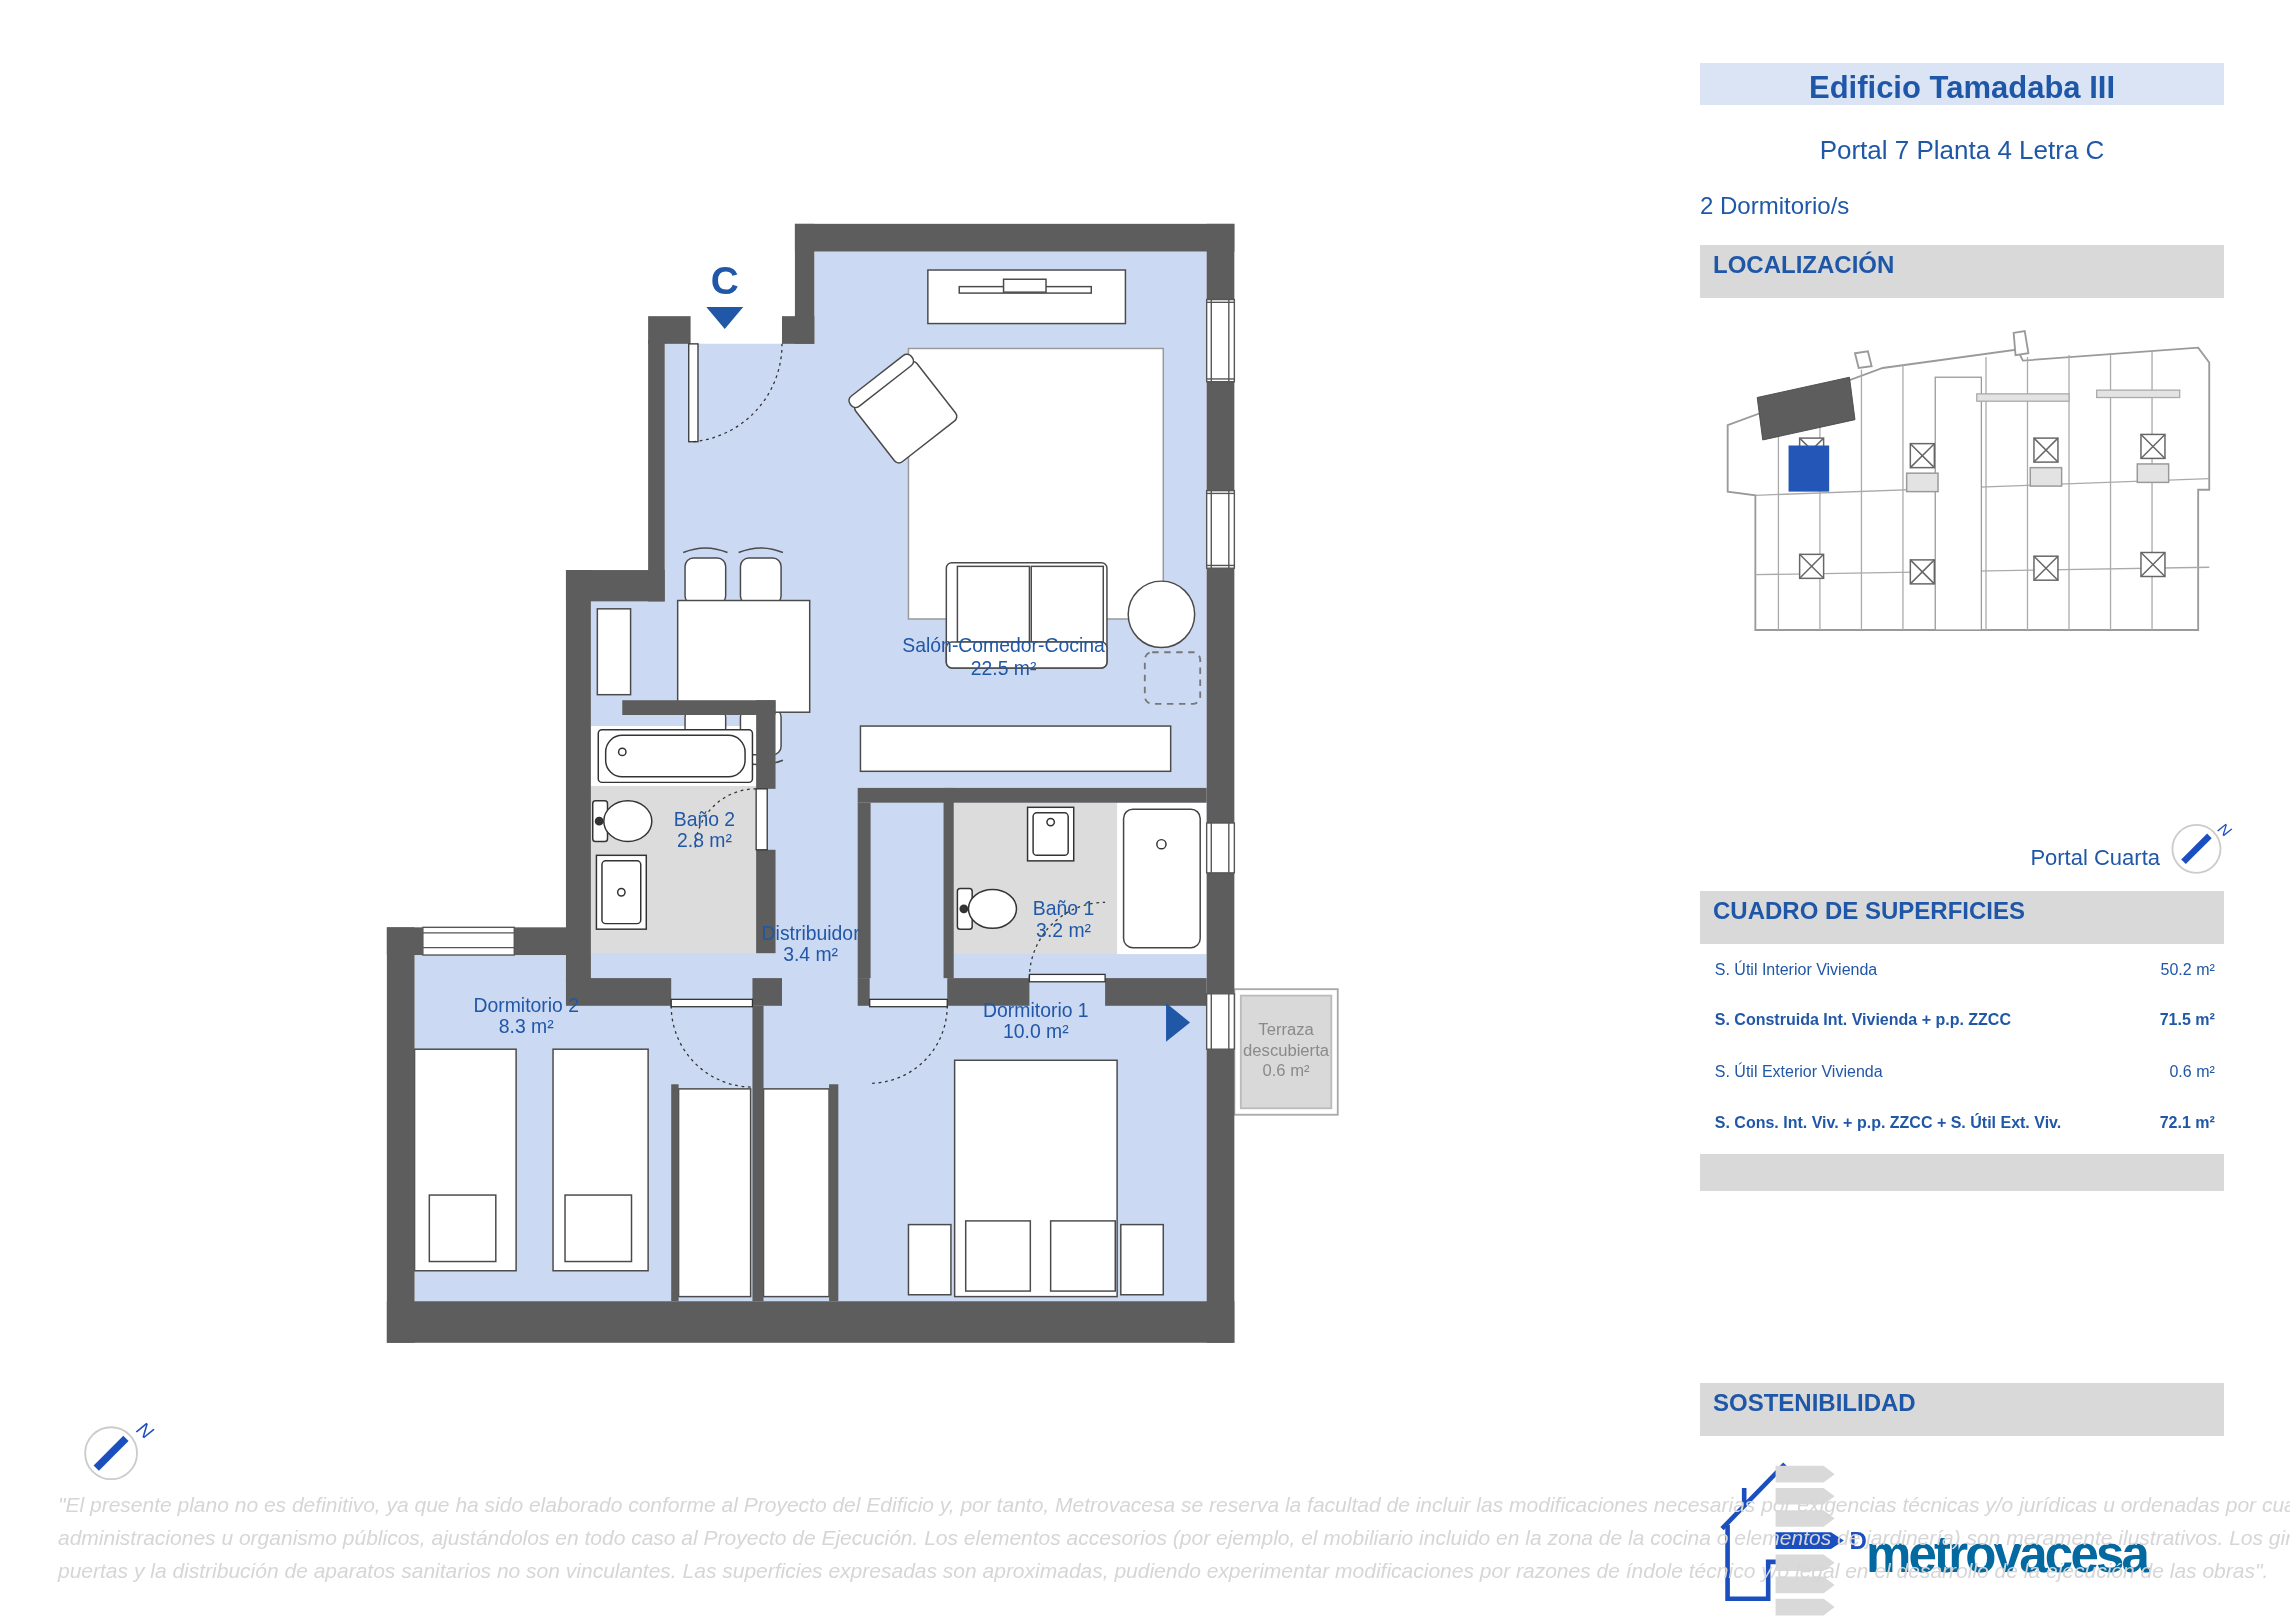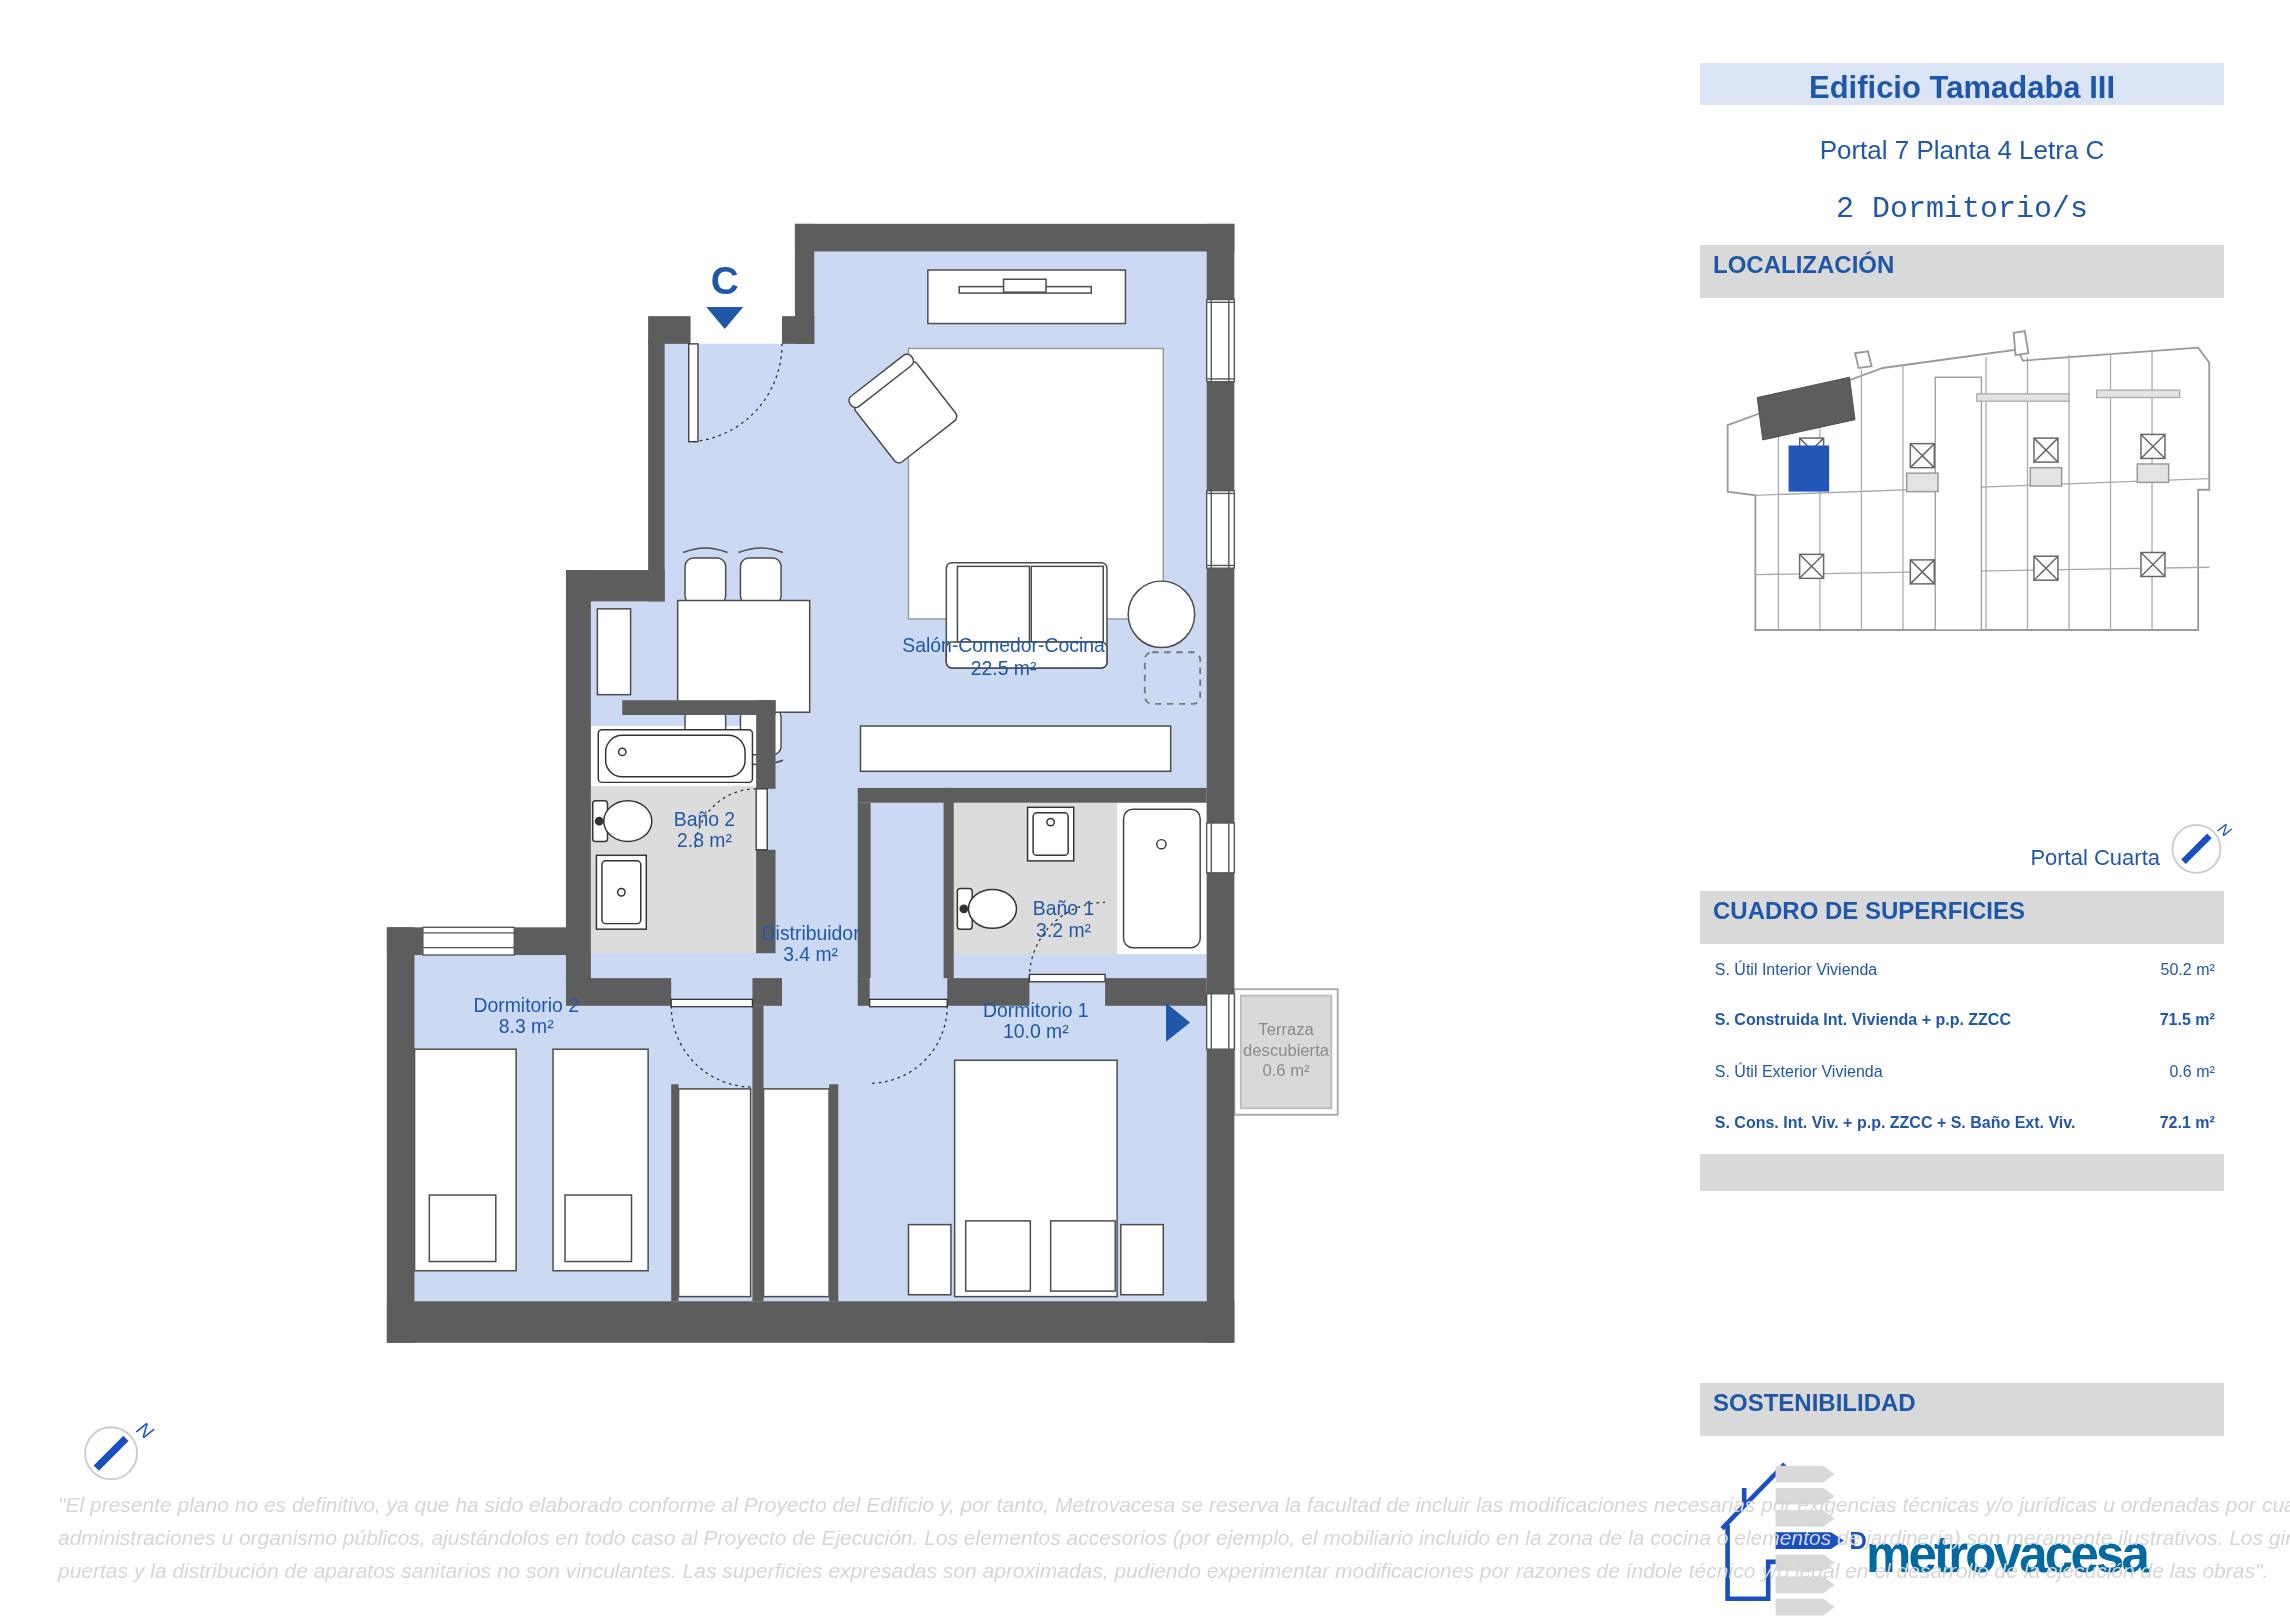--- a/index.html
+++ b/index.html
@@ -2,21 +2,21 @@
 <html style="font-size:14.8px"><head>
 <meta charset="utf-8">
 <style>
   html,body{margin:0;padding:0;background:#fff;}
   .page{position:relative;width:2291px;height:1620px;background:#ffffff;overflow:hidden;
         font-family:"Liberation Sans", sans-serif;color:#1f57a8;}
   .abs{position:absolute;}
   .band-title{left:1700px;top:63px;width:524px;height:42px;background:#dbe4f4;
       text-align:center;line-height:50px;font-size:31px;font-weight:bold;color:#1f57a8;}
   .subtitle{left:1700px;top:135px;width:524px;text-align:center;font-size:26px;color:#2057a7;}
-  .bedrooms{left:1700px;top:192px;width:524px;text-align:center;font-size:30px;color:#2057a7;font-family:Liberation Mono, monospace;}
+  .bedrooms{left:1700px;top:192px;width:524px;font-size:24px;color:#2057a7;}
   .secband{left:1700px;width:524px;height:53px;background:#d9d9d9;color:#1f57a8;
       font-size:24px;font-weight:bold;line-height:39px;padding-left:0;box-sizing:border-box;}
   .secband span{margin-left:13px;}
   .floorname{top:845px;right:131px;font-size:22px;color:#2057a7;}
   .srow{left:1700px;width:524px;height:37px;font-size:16px;color:#2057a7;}
   .srow .lbl{position:absolute;left:14.8px;top:0;line-height:37px;white-space:nowrap;}
   .srow .val{position:absolute;right:9.2px;top:0;line-height:37px;}
   .srow.bold{font-weight:bold;}
   .spacer{left:1700px;top:1154px;width:524px;height:37px;background:#d9d9d9;}
   .wordmark{left:1866px;top:1525px;font-size:51px;font-weight:bold;letter-spacing:-2.8px;color:#0369a1;}
@@ -118,21 +118,21 @@
   </div>
   <div class="abs srow bold" style="top:1001px;">
     <span class="lbl">S. Construida Int. Vivienda + p.p. ZZCC</span>
     <span class="val">71.5 m²</span>
   </div>
   <div class="abs srow" style="top:1053px;">
     <span class="lbl">S. Útil Exterior Vivienda</span>
     <span class="val">0.6 m²</span>
   </div>
   <div class="abs srow bold" style="top:1104px;">
-    <span class="lbl">S. Cons. Int. Viv. + p.p. ZZCC + S. Baño Ext. Viv.</span>
+    <span class="lbl">S. Cons. Int. Viv. + p.p. ZZCC + S. Útil Ext. Viv.</span>
     <span class="val">72.1 m²</span>
   </div>
 
   <div class="abs spacer"></div>
 
   <div class="abs secband" style="top:1383px;">
     <span>SOSTENIBILIDAD</span>
   </div>
 
   <svg class="abs" style="left:1709px;top:1440px;" width="171" height="180" viewBox="0 0 185 195">

